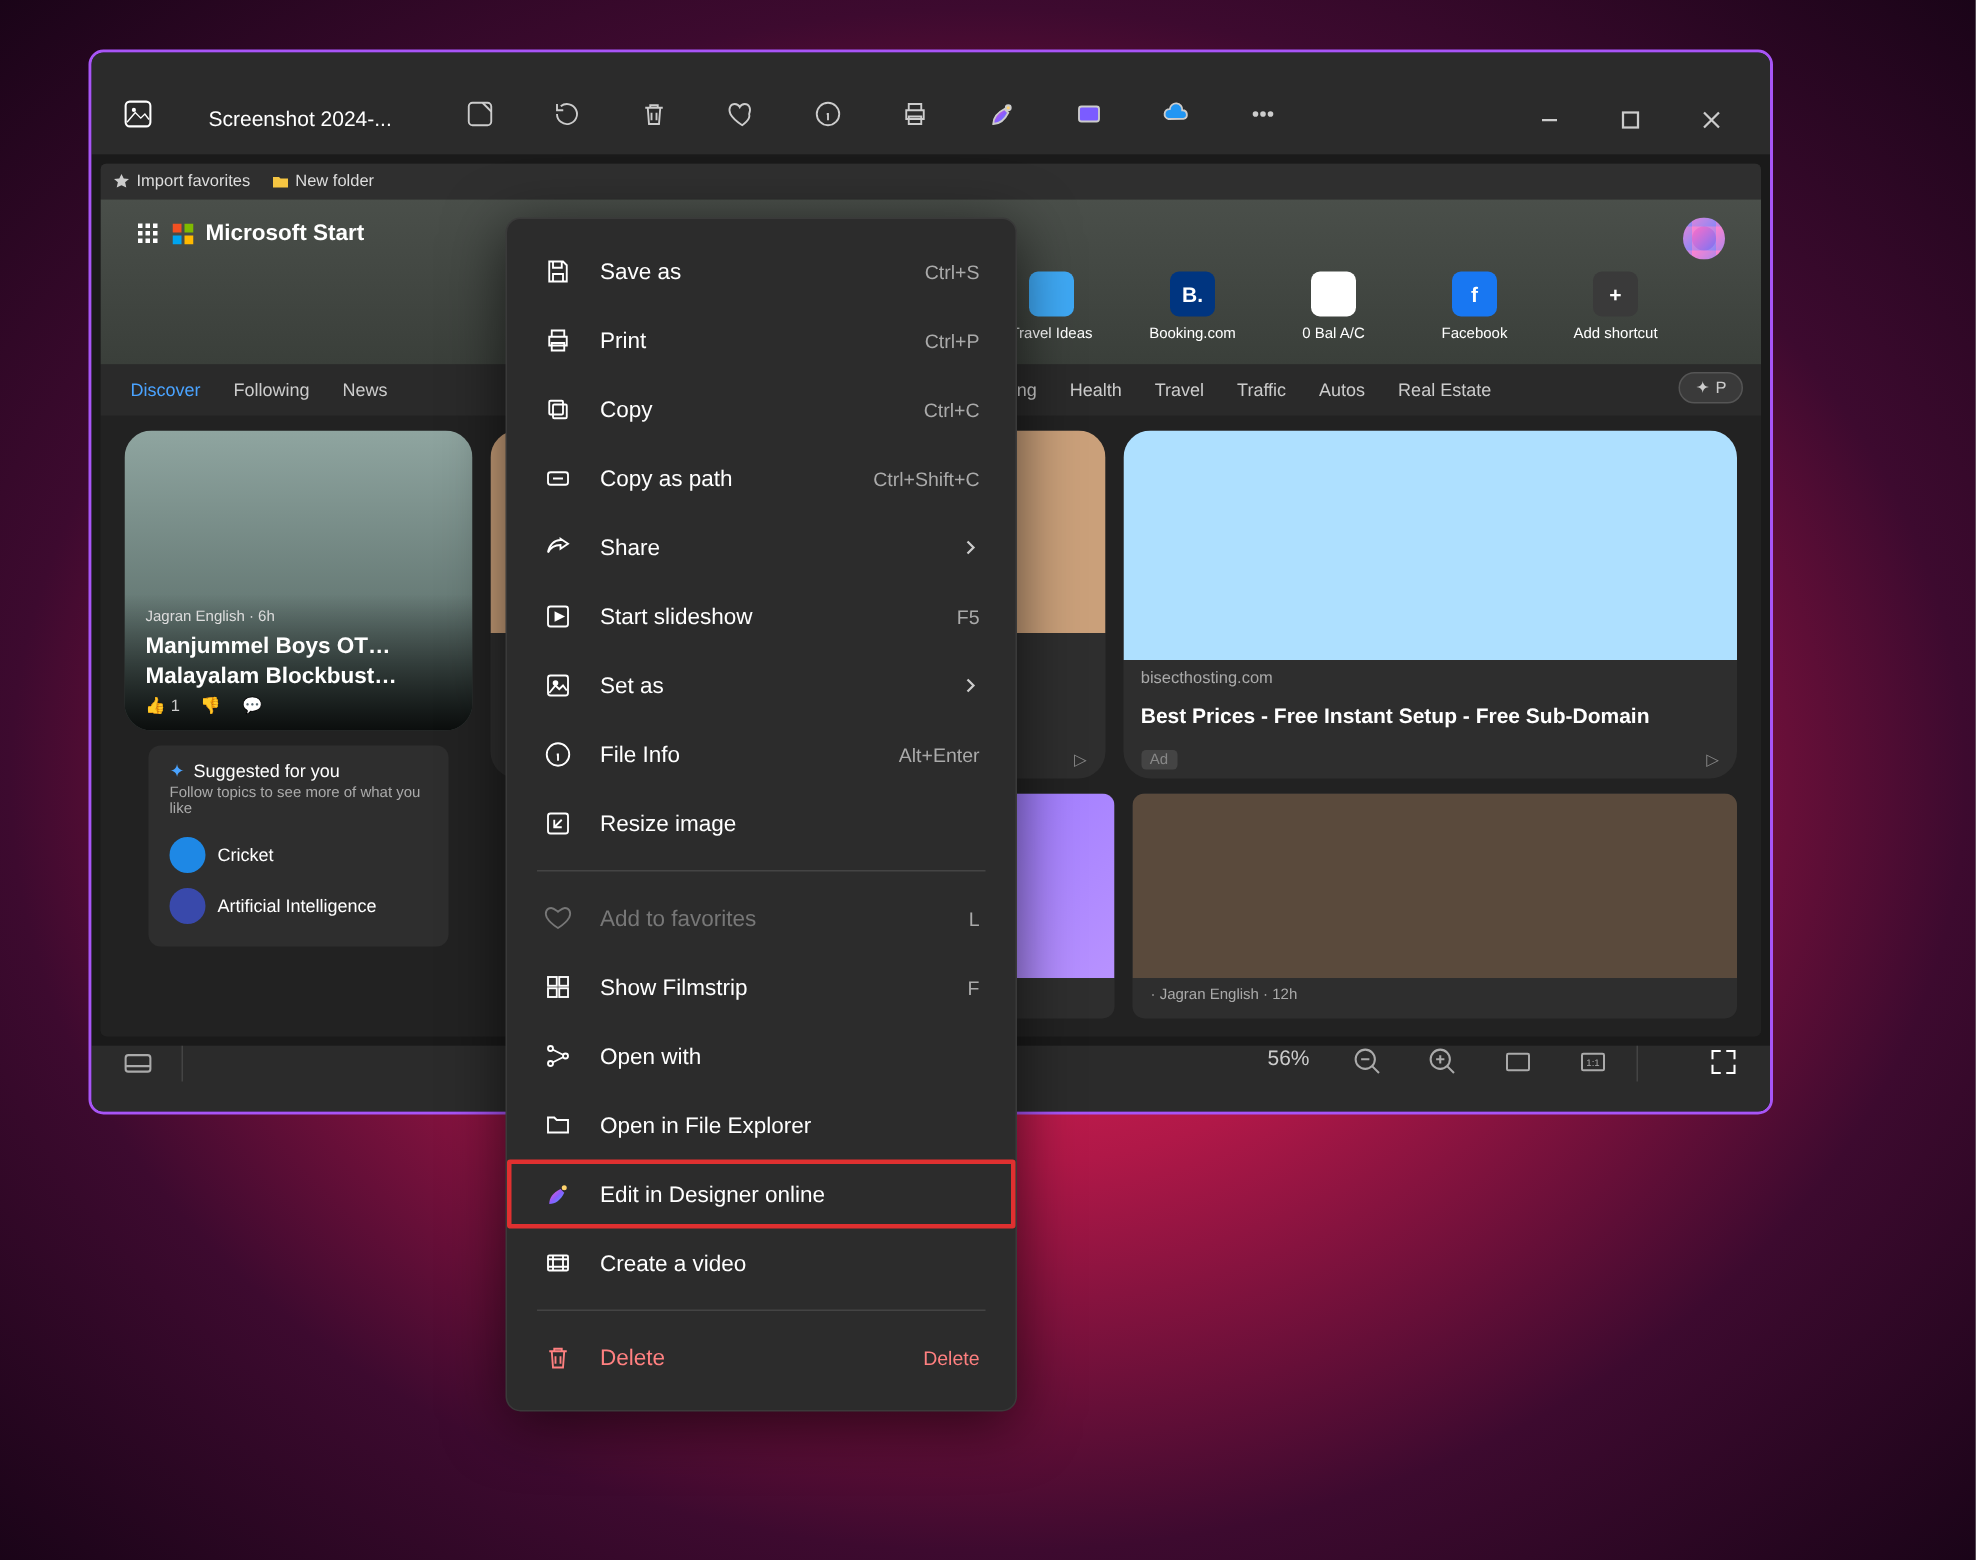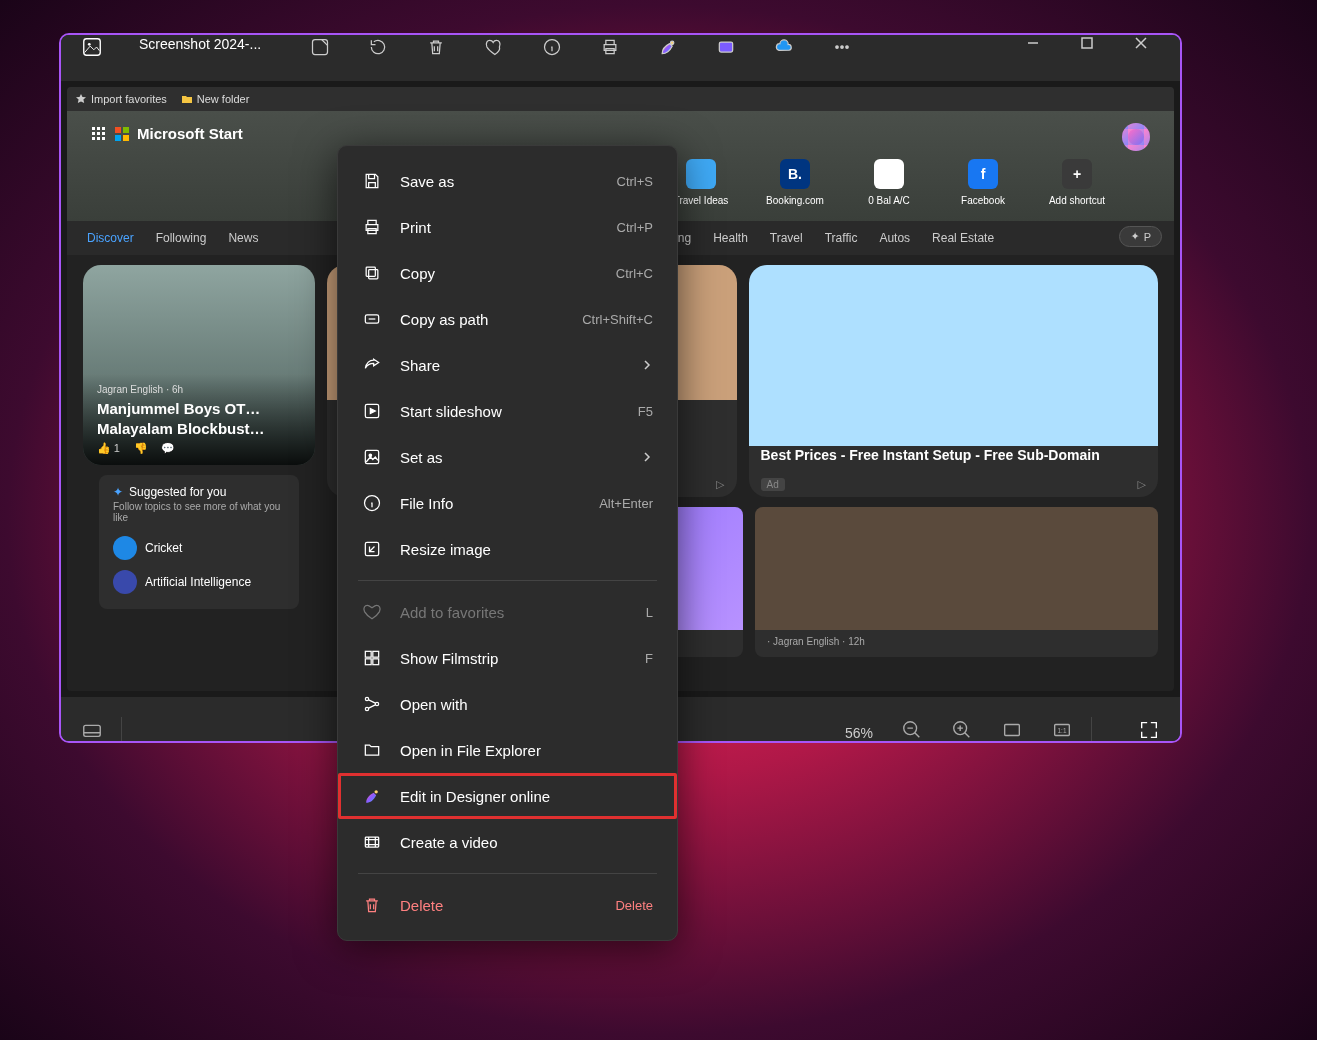--- a/index.html
+++ b/index.html
@@ -10,21 +10,21 @@
   overflow: hidden;
 }
 .window {
   position: absolute; top: 33px; left: 59px; width: 1123px; height: 710px;
   background: #1e1e1e; border-radius: 10px;
   border: 2px solid #a855f7;
   overflow: hidden;
   display: flex; flex-direction: column;
 }
 .titlebar {
-  height: 46px; display: flex; align-items: flex-start; padding: 1px 12px;
+  height: 68px; display: flex; align-items: flex-end; padding: 16px 12px;
   background: #2b2b2b;
 }
 .titlebar .app-icon { width: 22px; height: 22px; margin-left: 8px; margin-right: 36px; fill: #fff; }
 .titlebar .title { color: #fff; font-size: 14px; flex: 0 0 auto; margin-right: 30px; min-width: 140px; white-space: nowrap; overflow: hidden; text-overflow: ellipsis; }
 .tool-icons { display: flex; gap: 36px; align-items: center; }
 .tool-btn { width: 22px; height: 22px; display: flex; align-items: center; justify-content: center; cursor: pointer; }
 .tool-btn svg { width: 20px; height: 20px; stroke: #ccc; fill: none; stroke-width: 1.5; }
 .window-controls { margin-left: auto; display: flex; gap: 40px; padding-right: 20px; }
 .win-ctrl { width: 14px; height: 14px; stroke: #ccc; fill: none; stroke-width: 1.5; cursor: pointer; }
 
@@ -74,21 +74,21 @@
 
 .suggest { margin: 0 16px; background: #2e2e2e; border-radius: 8px; padding: 10px 14px; font-size: 12px; color: #fff; width: 200px; }
 .suggest .sub { font-size: 10px; color: #aaa; margin: 2px 0 8px; }
 .srow { display: flex; align-items: center; gap: 8px; padding: 5px 0; font-size: 12px; }
 .srow .dot { width: 24px; height: 24px; border-radius: 50%; }
 .card2 { background: #2e2e2e; border-radius: 8px; height: 150px; flex: 1; overflow: hidden; display: flex; flex-direction: column; }
 .card2 .thumb { flex: 1; background: #567; }
 .card2 .meta { font-size: 10px; color: #aaa; padding: 6px 12px 10px; }
 
 .statusbar {
-  height: 44px; background: #2b2b2b; display: flex; align-items: flex-end;
+  height: 44px; background: #2b2b2b; display: flex; align-items: flex-start;
   padding: 0 20px; color: #ccc; font-size: 14px;
 }
 .statusbar .sep { width: 1px; height: 24px; background: #444; margin: 0 18px; }
 .statusbar .spacer { flex: 1; }
 .sb-btn { width: 22px; height: 22px; stroke: #aaa; fill: none; stroke-width: 1.5; margin-left: 28px; cursor: pointer; }
 
 
 .context-menu {
   position: absolute; left: 337px; top: 145px; width: 341px;
   background: #2c2c2c; border-radius: 10px; padding: 12px 0;
@@ -321,20 +321,21 @@
     <div class="headline">anth Aa Raha Hai Sab Ki khen Kholne': Director ar Hiranandani Talks...</div>
     <div class="bar">
                   <span>👍</span>
                   <span>👎</span>
                   <span>💬</span>
                   <span style="margin-left:auto">▷</span>
                 </div>
               </div>
               <div class="card">
                 <div class="thumb" style="background:#aee0ff"></div>
+    <div class="meta">bisecthosting.com</div>
     <div class="headline">Best Prices - Free Instant Setup - Free Sub-Domain</div>
     <div class="bar">
                   <span class="ad-badge">Ad</span>
                   <span style="margin-left:auto">▷</span>
                 </div>
               </div>
             </div>
           <div style="display:flex; gap:12px;padding-left:13px;" id="row2">
               <div class="card2">
                 <div class="thumb" style="background:linear-gradient(135deg,#7b5cff,#b892ff)"></div>

